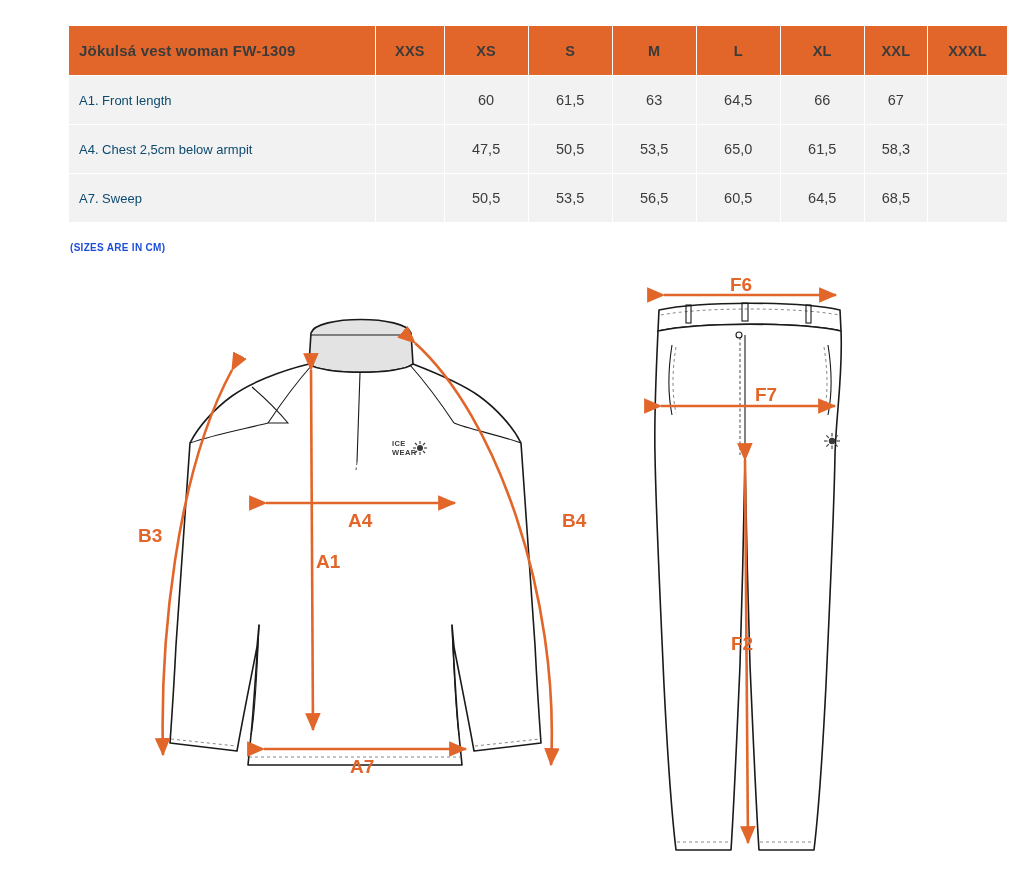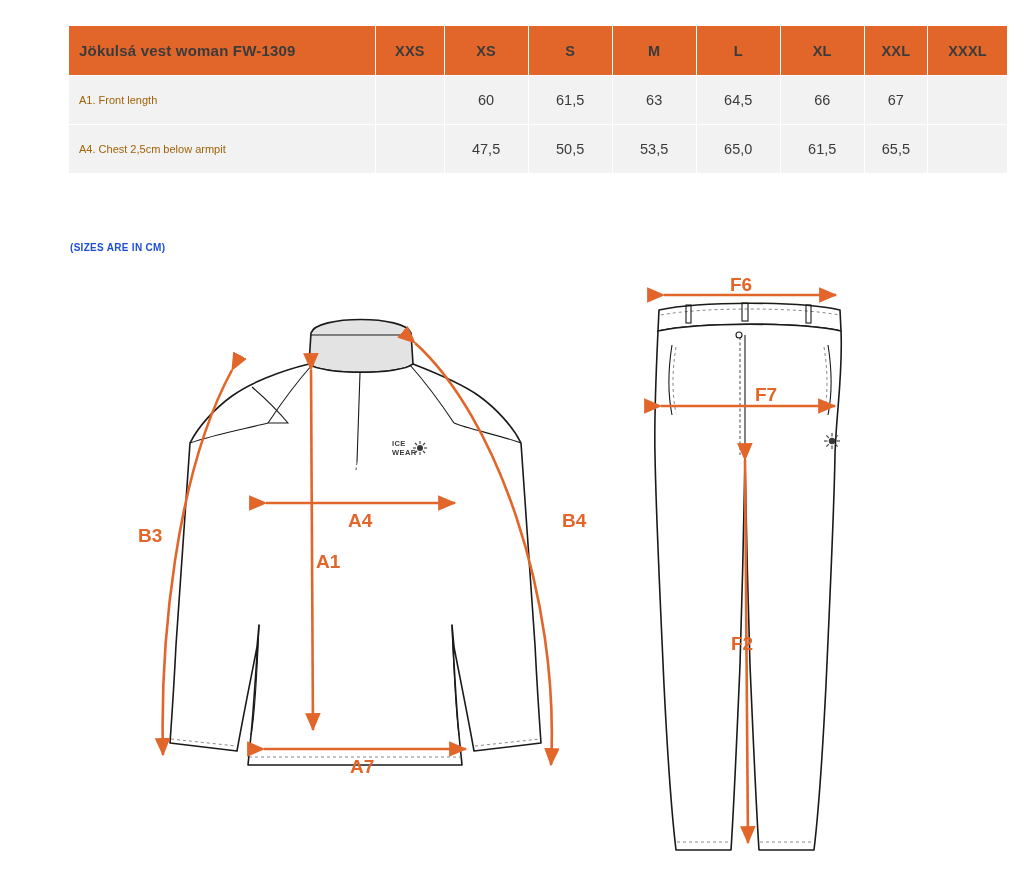--- a/index.html
+++ b/index.html
@@ -52,22 +52,22 @@
     font-size: 15px;
   }
   tbody td {
     background: #f2f2f2;
     text-align: center;
   }
   tbody td.row-label {
     background: #f2f2f2;
     text-align: left;
     padding-left: 10px;
-    color: #a16207;
-    font-size: 11px;
+    color: #0c4a6e;
+    font-size: 13px;
   }
   .note {
     position: absolute;
     left: 70px;
     top: 242px;
     color: #1d4ed8;
     font-size: 10px;
     font-weight: bold;
     letter-spacing: 0.3px;
   }
@@ -139,21 +139,32 @@
           <td></td>
         </tr>
         <tr>
           <td class="row-label">A4. Chest 2,5cm below armpit</td>
           <td></td>
           <td>47,5</td>
           <td>50,5</td>
           <td>53,5</td>
           <td>65,0</td>
           <td>61,5</td>
-          <td>65,5</td>
+          <td>58,3</td>
+          <td></td>
+        </tr>
+        <tr>
+          <td class="row-label">A7. Sweep</td>
+          <td></td>
+          <td>50,5</td>
+          <td>53,5</td>
+          <td>56,5</td>
+          <td>60,5</td>
+          <td>64,5</td>
+          <td>68,5</td>
           <td></td>
         </tr>
       </tbody>
     </table>
   </div>
 
   <div class="note">(SIZES ARE IN CM)</div>
 
   <div class="drawings">
     <svg width="1034" height="620" viewBox="0 0 1034 620" xmlns="http://www.w3.org/2000/svg">

